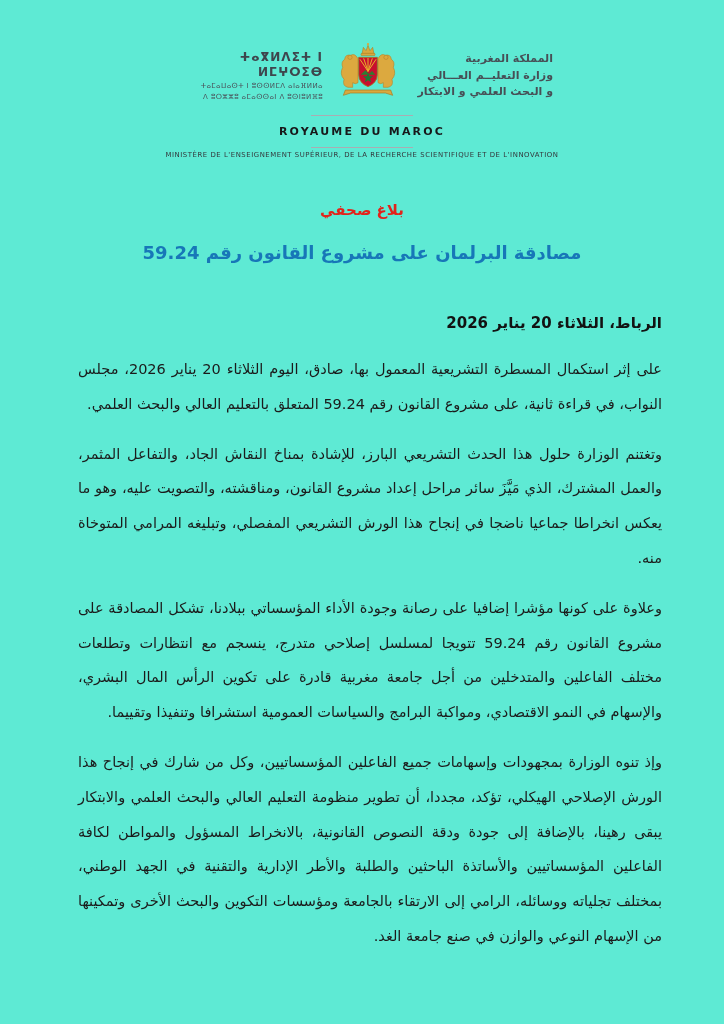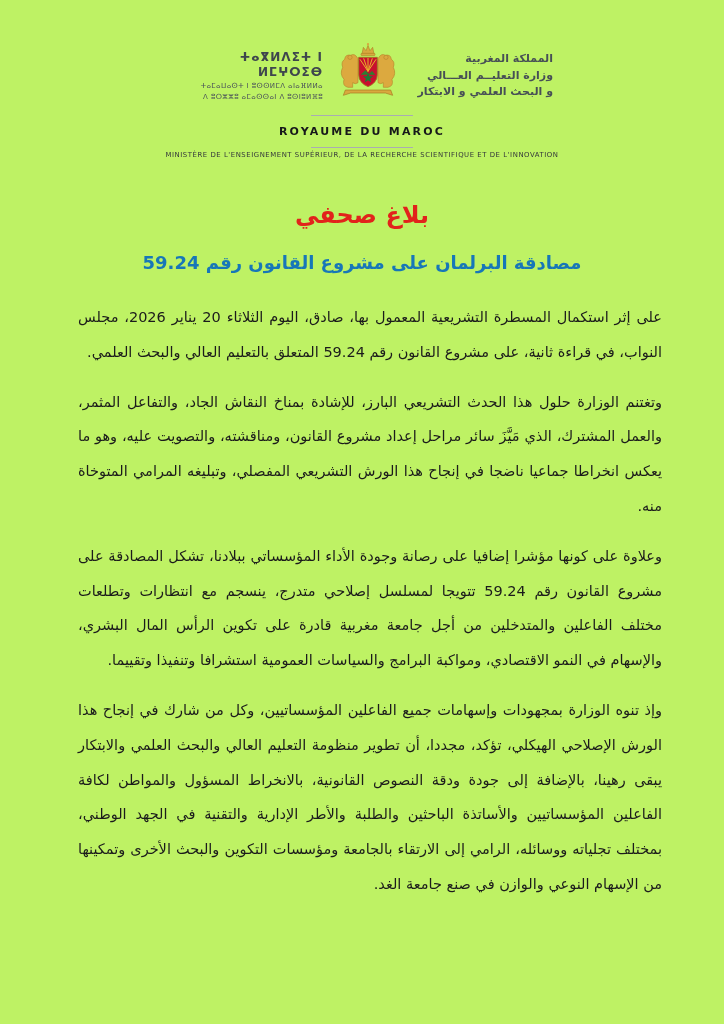--- a/index.html
+++ b/index.html
@@ -1,18 +1,18 @@
 <!DOCTYPE html>
 <html lang="ar"><head>
 <meta charset="utf-8">
 <style>
   * { box-sizing: border-box; }
   html, body { margin: 0; padding: 0; background: #e8e8e8; }
   .page {
-    width: 724px; height: 1024px; margin: 0 auto; background: #bef264;
+    width: 724px; height: 1024px; margin: 0 auto; background: #5eead4;
     overflow: hidden; position: relative;
     font-family: "DejaVu Sans", sans-serif; color: #1b1b1b;
   }
 
   
   .letterhead { padding-top: 40px; }
   .header-row { display: flex; justify-content: center; align-items: center; gap: 5px; }
   .tifinagh-block { width: 152px; text-align: right; color: #3e464d; }
   .tif-main { font-size: 12px; font-weight: bold; letter-spacing: 1px; line-height: 1.3; }
   .tif-sub  { font-size: 7px; letter-spacing: 0.4px; line-height: 1.55; color: #4a525a; }
@@ -20,21 +20,21 @@
   .emblem svg { display: block; }
   .arabic-ministry { width: 140px; direction: rtl; text-align: right; color: #474f56;
     font-weight: bold; font-size: 11px; line-height: 1.5; }
   .royaume-row { display: flex; align-items: center; justify-content: center; gap: 9px; margin-top: 3px; flex-direction: column; }
   .rule { width: 102px; height: 1px; background: #a9adb2; }
   .royaume { font-size: 11px; font-weight: bold; letter-spacing: 2.2px; color: #17181a; white-space: nowrap; }
   .ministere { margin-top: 3px; text-align: center; font-size: 6.9px; letter-spacing: 0.55px; color: #33363a; }
 
   
   .title-block { margin-top: 42px; text-align: center; direction: rtl; }
-  .kicker { font-size: 24px; font-weight: bold; color: #e2231b; margin: 16px; }
+  .kicker { font-size: 15px; font-weight: bold; color: #e2231b; margin: 16px; }
   .headline { font-size: 18px; font-weight: bold; color: #1777b8; line-height: 1.95; margin: 12px 0 0 0; }
 
   
   .dateline { margin: 44px 62px 0 62px; direction: rtl; text-align: right;
     font-weight: bold; font-size: 15px; color: #121212; }
   .body-text { margin: 20px 62px 0 62px; }
   .body-text p { direction: rtl; unicode-bidi: plaintext; text-align: justify;
     font-size: 14.5px; line-height: 2.4; margin: 0 0 15px 16px; color: #1b1b1b; }
 </style>
 </head>
@@ -98,20 +98,21 @@
       <span class="rule"></span>
     </div>
     <div class="ministere">MINISTÈRE DE L'ENSEIGNEMENT SUPÉRIEUR, DE LA RECHERCHE SCIENTIFIQUE ET DE L'INNOVATION</div>
   </header>
 
   <section class="title-block">
     <h1 class="kicker">بلاغ صحفي</h1>
     <h2 class="headline"><span>مصادقة البرلمان على مشروع القانون رقم 59.24</span><br></h2>
   </section>
 
+  <div class="dateline">الرباط، الثلاثاء 20 يناير 2026</div>
 
   <main class="body-text">
     <p>على إثر استكمال المسطرة التشريعية المعمول بها، صادق، اليوم الثلاثاء 20 يناير 2026، مجلس النواب، في قراءة ثانية، على مشروع القانون رقم 59.24 المتعلق بالتعليم العالي والبحث العلمي.</p>
     <p>وتغتنم الوزارة حلول هذا الحدث التشريعي البارز، للإشادة بمناخ النقاش الجاد، والتفاعل المثمر، والعمل المشترك، الذي مَيَّزَ سائر مراحل إعداد مشروع القانون، ومناقشته، والتصويت عليه، وهو ما يعكس انخراطا جماعيا ناضجا في إنجاح هذا الورش التشريعي المفصلي، وتبليغه المرامي المتوخاة منه.</p>
     <p>وعلاوة على كونها مؤشرا إضافيا على رصانة وجودة الأداء المؤسساتي ببلادنا، تشكل المصادقة على مشروع القانون رقم 59.24 تتويجا لمسلسل إصلاحي متدرج، ينسجم مع انتظارات وتطلعات مختلف الفاعلين والمتدخلين من أجل جامعة مغربية قادرة على تكوين الرأس المال البشري، والإسهام في النمو الاقتصادي، ومواكبة البرامج والسياسات العمومية استشرافا وتنفيذا وتقييما.</p>
     <p>وإذ تنوه الوزارة بمجهودات وإسهامات جميع الفاعلين المؤسساتيين، وكل من شارك في إنجاح هذا الورش الإصلاحي الهيكلي، تؤكد، مجددا، أن تطوير منظومة التعليم العالي والبحث العلمي والابتكار يبقى رهينا، بالإضافة إلى جودة ودقة النصوص القانونية، بالانخراط المسؤول والمواطن لكافة الفاعلين المؤسساتيين والأساتذة الباحثين والطلبة والأطر الإدارية والتقنية في الجهد الوطني، بمختلف تجلياته ووسائله، الرامي إلى الارتقاء بالجامعة ومؤسسات التكوين والبحث الأخرى وتمكينها من الإسهام النوعي والوازن في صنع جامعة الغد.</p>
   </main>
 
 </div>
 

